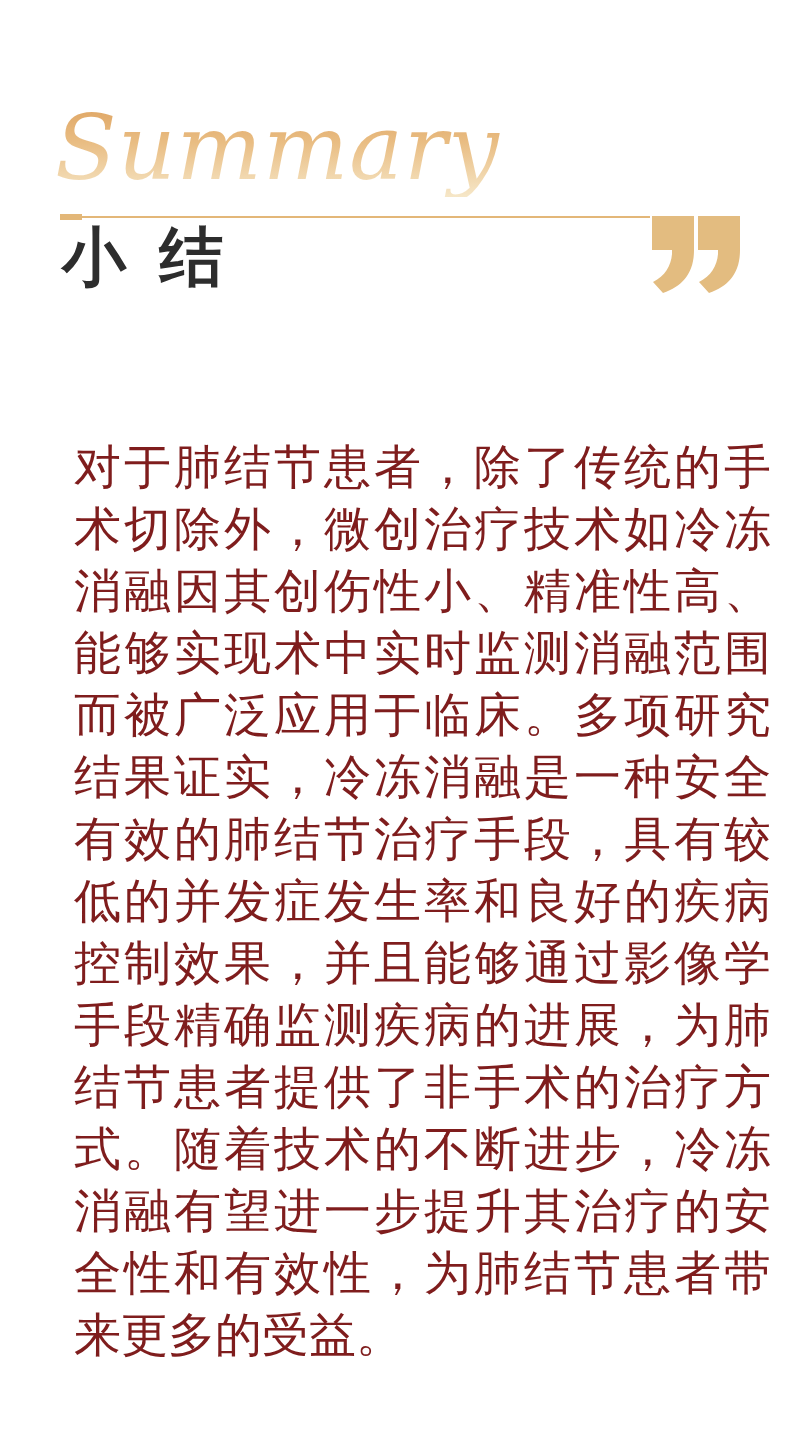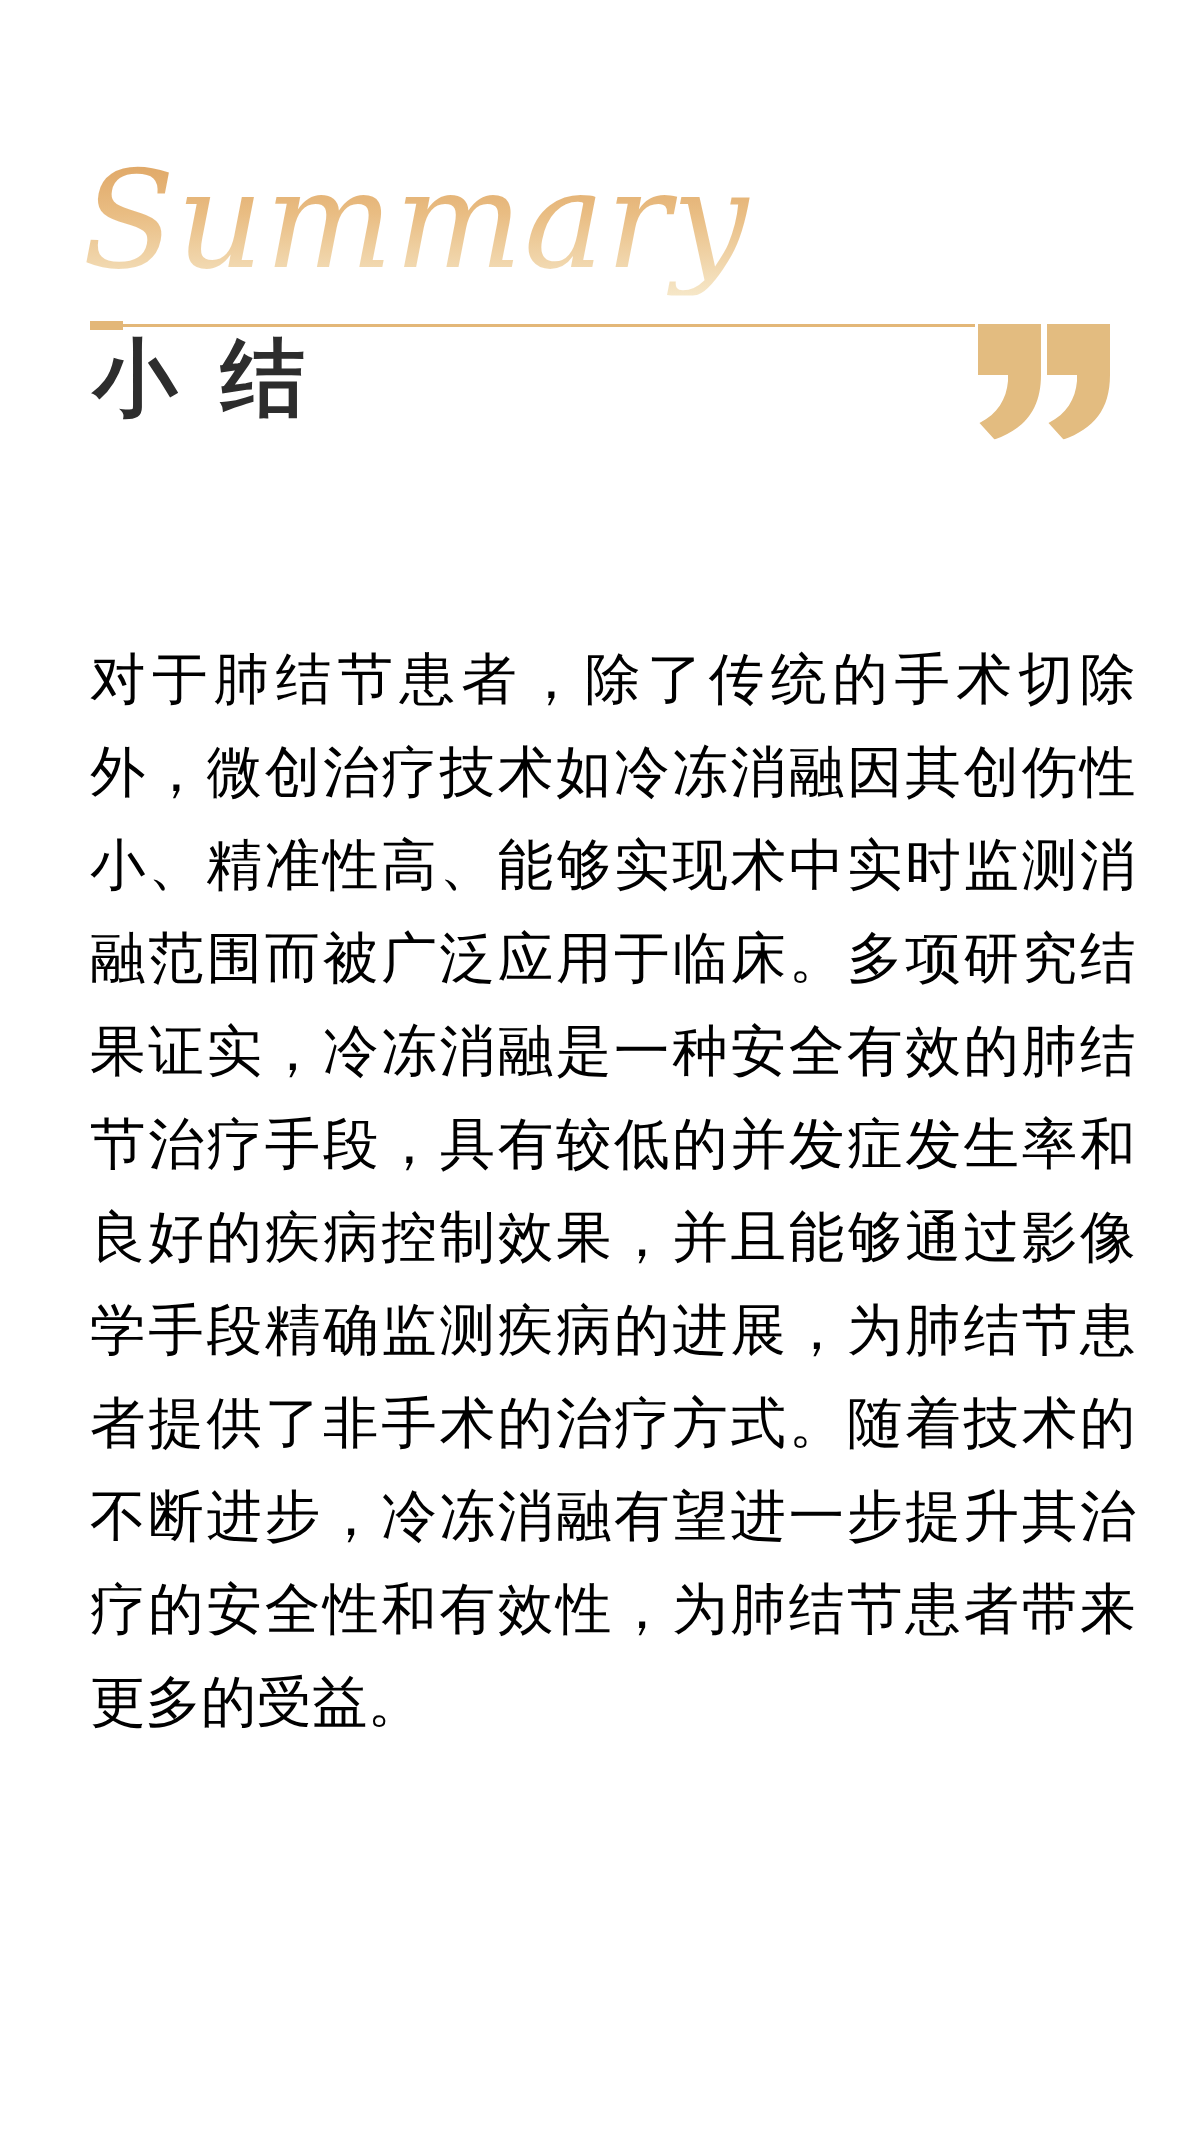--- a/index.html
+++ b/index.html
@@ -57,37 +57,37 @@
     height: 77px;
     display: block;
   }
   .page-title {
     position: absolute;
     left: 62px;
     top: 222px;
     margin: 0;
     font-family: "DejaVu Serif", serif;
     font-weight: bold;
-    font-size: 56px;
+    font-size: 64px;
     line-height: 1.1;
     letter-spacing: 0.52em;
     color: #2d2d2d;
     white-space: nowrap;
   }
   .body-text {
     position: absolute;
     left: 60px;
     top: 422px;
     width: 697px;
-    margin: 0;
+    margin: 14px;
     font-family: "Liberation Sans", sans-serif;
-    font-size: 37px;
+    font-size: 47px;
     line-height: 62px;
     text-align: justify;
-    color: #000000;
+    color: #7f1d1d;
   }
 </style>
 </head>
 <body>
 
 <div class="script-title">Summary</div>
 
 <div class="divider-block"></div>
 
 <div class="divider-line"></div>

